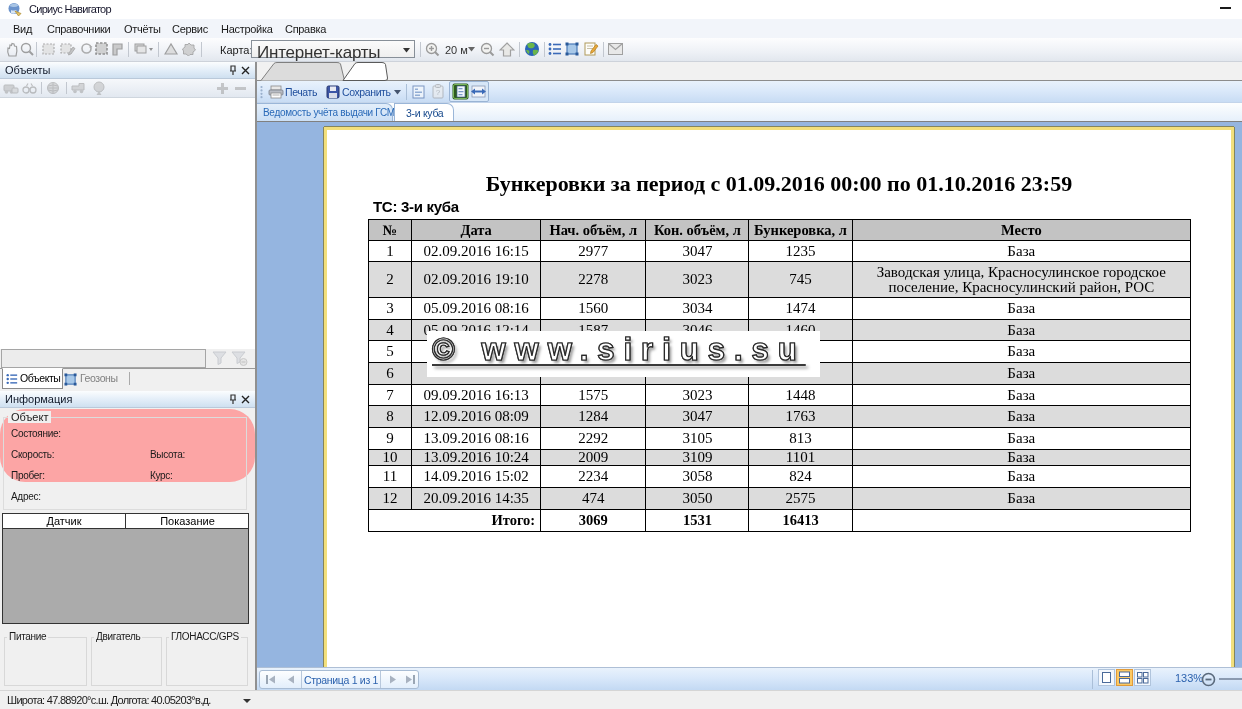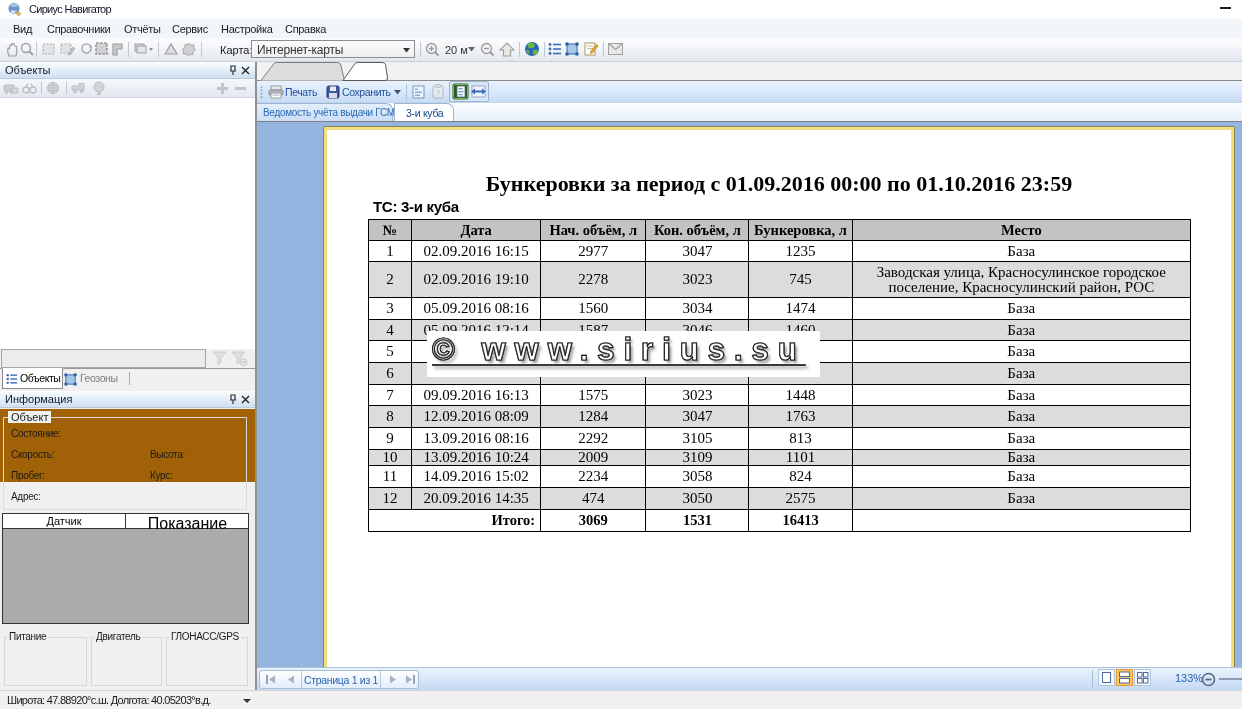--- a/index.html
+++ b/index.html
@@ -19,21 +19,21 @@
 #menubar span { position:absolute; top:4px; }
 
 
 #maintoolbar { left:0; top:38px; width:1242px; height:24px;
   background:linear-gradient(#fdfdfe,#eef1f6 60%,#e2e7ee); border-bottom:1px solid #cdd2da; }
 .tsep { position:absolute; top:4px; width:1px; height:15px; background:#c2c7cf; }
 .gico { position:absolute; top:4px; opacity:0.8; }
 #maplabel { left:220px; top:6px; font-size:11px; color:#1a1a1a; position:absolute; }
 #mapcombo { left:251px; top:2px; width:164px; height:18px;
   background:linear-gradient(#fbfbfb,#efefef); border:1px solid #878f98; position:absolute; }
-#mapcombo .txt { position:absolute; left:5px; top:2px; font-size:12px; letter-spacing:-0.2px; color:#333; }
+#mapcombo .txt { position:absolute; left:5px; top:2px; font-size:17px; letter-spacing:-0.2px; color:#333; }
 #zoomlbl { left:445px; top:6px; font-size:11px; color:#333; position:absolute; }
 
 
 #leftpanel { left:0; top:62px; width:255px; height:628px; background:#f0f0f0; }
 .dockhead { position:absolute; left:0; width:255px; height:17px;
   background:linear-gradient(#fbfdfe,#e2edf8 55%,#cfe0f0); border-bottom:1px solid #bac9da; }
 .dockhead .t { position:absolute; left:5px; top:2px; font-size:11px; color:#101828; }
 #objtools { position:absolute; left:0; top:17px; width:255px; height:19px;
   background:linear-gradient(#f6f8fb,#e2e8f0); border-bottom:1px solid #cfd6de; }
 #objwhite { position:absolute; left:0; top:36px; width:255px; height:251px; background:#ffffff; }
@@ -43,34 +43,34 @@
 #ltabs { position:absolute; left:0; top:306px; width:255px; height:23px;
   background:#f0f0f0; border-top:1px solid #9a9a9a; }
 #ltab1 { position:absolute; left:2px; top:-1px; width:61px; height:21px; background:#fff;
   border:1px solid #8a8a8a; border-top:1px solid #fff; font-size:10.5px; letter-spacing:-0.4px; }
 #ltab1 .t { position:absolute; left:17px; top:3px; color:#000; }
 #ltab2 { position:absolute; left:64px; top:2px; width:64px; height:18px; font-size:10.5px; letter-spacing:-0.4px; }
 #ltab2 .t { position:absolute; left:16px; top:1px; color:#808080; }
 #ltabsep { position:absolute; left:129px; top:3px; width:1px; height:13px; background:#aaa; }
 
 #infohead { top:329px; }
-#infobody { position:absolute; left:0; top:347px; width:255px; height:73px; background:#a16207; }
+#infobody { position:absolute; left:0; top:347px; width:255px; height:73px; background:#fca5a5;border-radius:25px; }
 .grpbox { position:absolute; border:1px solid #dcdcdc; }
 .grpbox .lbl { position:absolute; left:4px; top:-7px; background:#f0f0f0; padding:0 3px;
   font-size:11px; color:#1a1a1a; }
 .flabel { position:absolute; font-size:10px; letter-spacing:-0.3px; color:#1a1a1a; }
 
 #sensortbl { position:absolute; left:2px; top:451px; width:247px; height:111px;
   border:1px solid #333; background:#ababab; }
 #sensortbl .hdr { position:absolute; left:0; top:0; width:245px; height:15px;
   background:#fff; border-bottom:1px solid #333; }
 #sensortbl .c1 { position:absolute; left:0; top:0; width:123px; height:15px;
   border-right:1px solid #333; text-align:center; font-size:11px; padding-top:1px; }
 #sensortbl .c2 { position:absolute; left:124px; top:0; width:121px; height:15px;
-  text-align:center; font-size:16px; padding-top:1px; }
+  text-align:center; font-size:11px; padding-top:1px; }
 
 .bgrp { position:absolute; border:1px solid #d8d8d8; height:49px; top:575px; }
 .bgrp .lbl { position:absolute; left:2px; top:-7px; background:#f0f0f0; padding:0 2px;
   font-size:10px; letter-spacing:-0.3px; color:#1a1a1a; white-space:nowrap; }
 
 
 #vdivider { left:255px; top:62px; width:2px; height:628px; background:#909090; }
 
 
 #tabrow { left:257px; top:62px; width:985px; height:19px;

